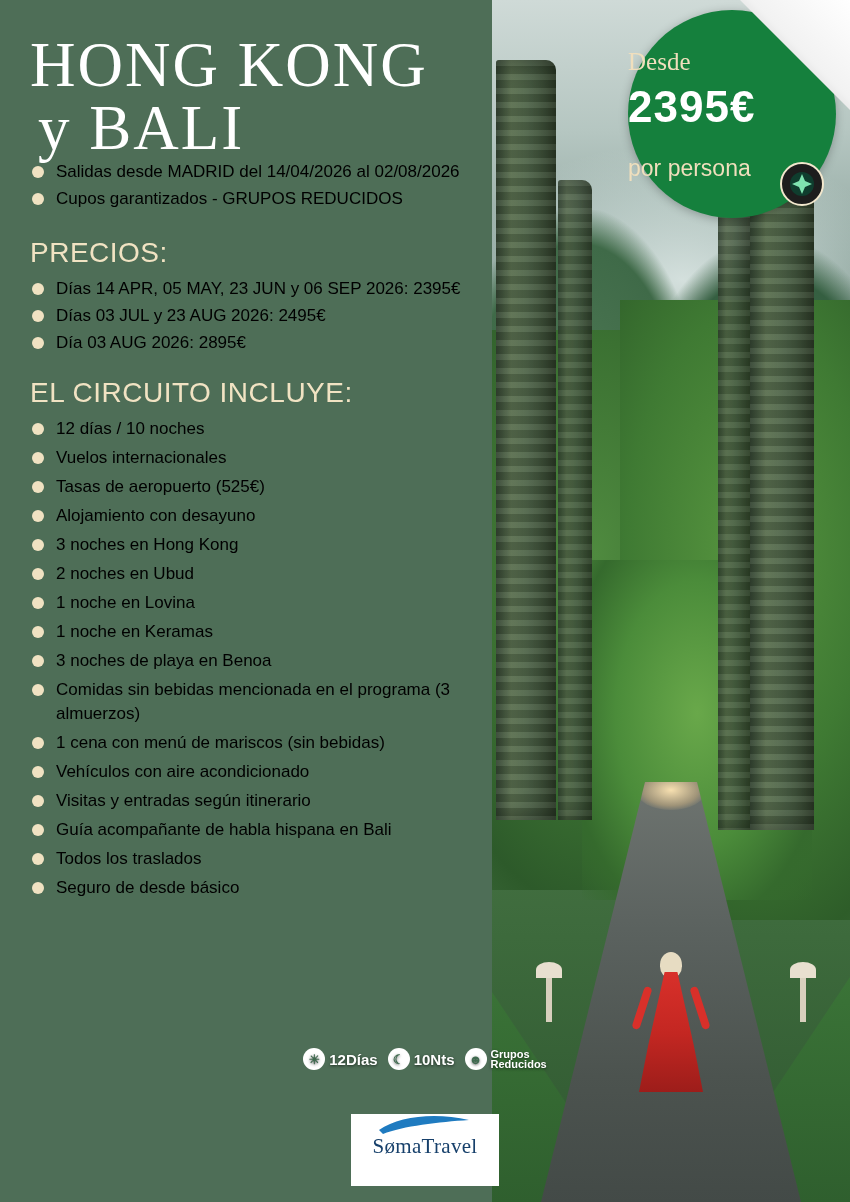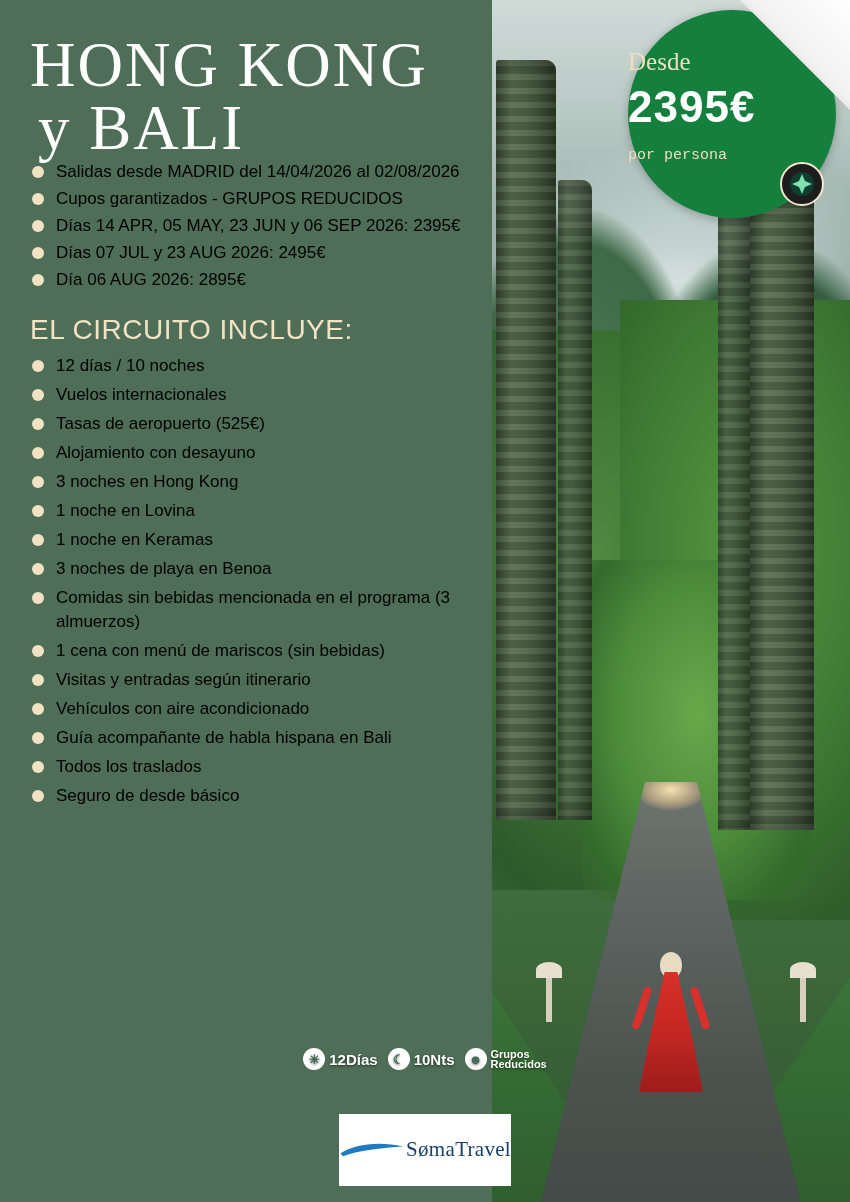--- a/index.html
+++ b/index.html
@@ -117,21 +117,21 @@
     color:#f4e6c8;
     text-align:left;
     box-shadow: 0 2px 10px rgba(0,0,0,0.25);
     z-index: 6;
   }
   .seal .desde { margin-top:38px; font-size:25px; color:#f0dfbd; font-family:"Liberation Serif", serif; }
   .seal .amount {
     font-size:44px; font-weight:bold; line-height:62px; color:#ffffff;
     font-family:"Liberation Sans", sans-serif; letter-spacing:1px;
   }
-  .seal .per { font-size:15px; color:#f0dfbd; font-family:Liberation Mono, monospace; margin-top:9px; }
+  .seal .per { font-size:23px; color:#f0dfbd; font-family:Liberation Sans, sans-serif; margin-top:17px; }
   .seal .badge {
     position:absolute; right:12px; bottom:12px; width:44px; height:44px; border-radius:50%;
     background:#1d1d1d; border:2px solid #f2e7cd;
     display:flex; align-items:center; justify-content:center;
   }
   .corner-fold {
     position:absolute; top:0; right:0; width:110px; height:110px; z-index:7;
     background: linear-gradient(225deg, #ffffff 0%, #f2f2f2 45%, #dcdcdc 60%, rgba(220,220,220,0) 61%);
     clip-path: polygon(100% 0, 0 0, 100% 100%);
   }
@@ -189,22 +189,22 @@
   .pi .circ {
     width:22px; height:22px; border-radius:50%;
     background:#ffffff; color:#3f6a4f;
     display:flex; align-items:center; justify-content:center; font-size:13px;
   }
   .pi small { font-size:11px; line-height:10px; font-weight:bold; display:block; }
 
   
   .logo-box {
     position:absolute; bottom:16px; left:50%; transform:translateX(-50%);
-    width:172px; height:72px; background:#ffffff; z-index:6;
-    display:flex; flex-direction:row; align-items:center; justify-content:flex-start;
+    width:148px; height:72px; background:#ffffff; z-index:6;
+    display:flex; flex-direction:column; align-items:center; justify-content:flex-start;
   }
   .logo-box .swoosh {
     width:96px; height:22px;
   }
   .logo-box .brand {
     font-family:"Liberation Serif", serif;
     font-size:21px; color:#17406b; letter-spacing:.3px; margin-top:-2px;
   }
 </style>
 </head>
@@ -293,38 +293,40 @@
     <h1 class="title">
       <span>HONG KONG</span>
       <span class="l2">y BALI</span>
     </h1>
 
     <ul class="bullets">
       <li>Salidas desde MADRID del 14/04/2026 al 02/08/2026</li>
       <li>Cupos garantizados - GRUPOS REDUCIDOS</li>
     </ul>
 
+    <div class="section-title">PRECIOS:</div>
     <ul class="bullets">
       <li>Días 14 APR, 05 MAY,  23 JUN y 06 SEP 2026: 2395€</li>
-      <li>Días 07 JUL y 23 AUG 2026: 2495€</li>
-      <li>Día 06 AUG 2026: 2895€</li>
+      <li>Días 03 JUL y 23 AUG 2026: 2495€</li>
+      <li>Día 03 AUG 2026: 2895€</li>
     </ul>
 
     <div class="section-title tight">EL CIRCUITO INCLUYE:</div>
     <ul class="bullets spaced">
       <li>12 días / 10 noches</li>
       <li>Vuelos internacionales</li>
       <li>Tasas de aeropuerto (525€)</li>
       <li>Alojamiento con desayuno</li>
       <li>3 noches en Hong Kong</li>
+      <li>2 noches en Ubud</li>
       <li>1 noche en Lovina</li>
       <li>1 noche en Keramas</li>
       <li>3 noches de playa en Benoa</li>
       <li>Comidas sin bebidas mencionada en el programa (3 almuerzos)</li>
       <li>1 cena con menú de mariscos (sin bebidas)</li>
+      <li>Vehículos con aire acondicionado</li>
       <li>Visitas y entradas según itinerario</li>
-      <li>Vehículos con aire acondicionado</li>
       <li>Guía acompañante de habla hispana en Bali</li>
       <li>Todos los traslados</li>
       <li>Seguro de desde básico</li>
     </ul>
   </div>
 </div>
 
 </body></html>

